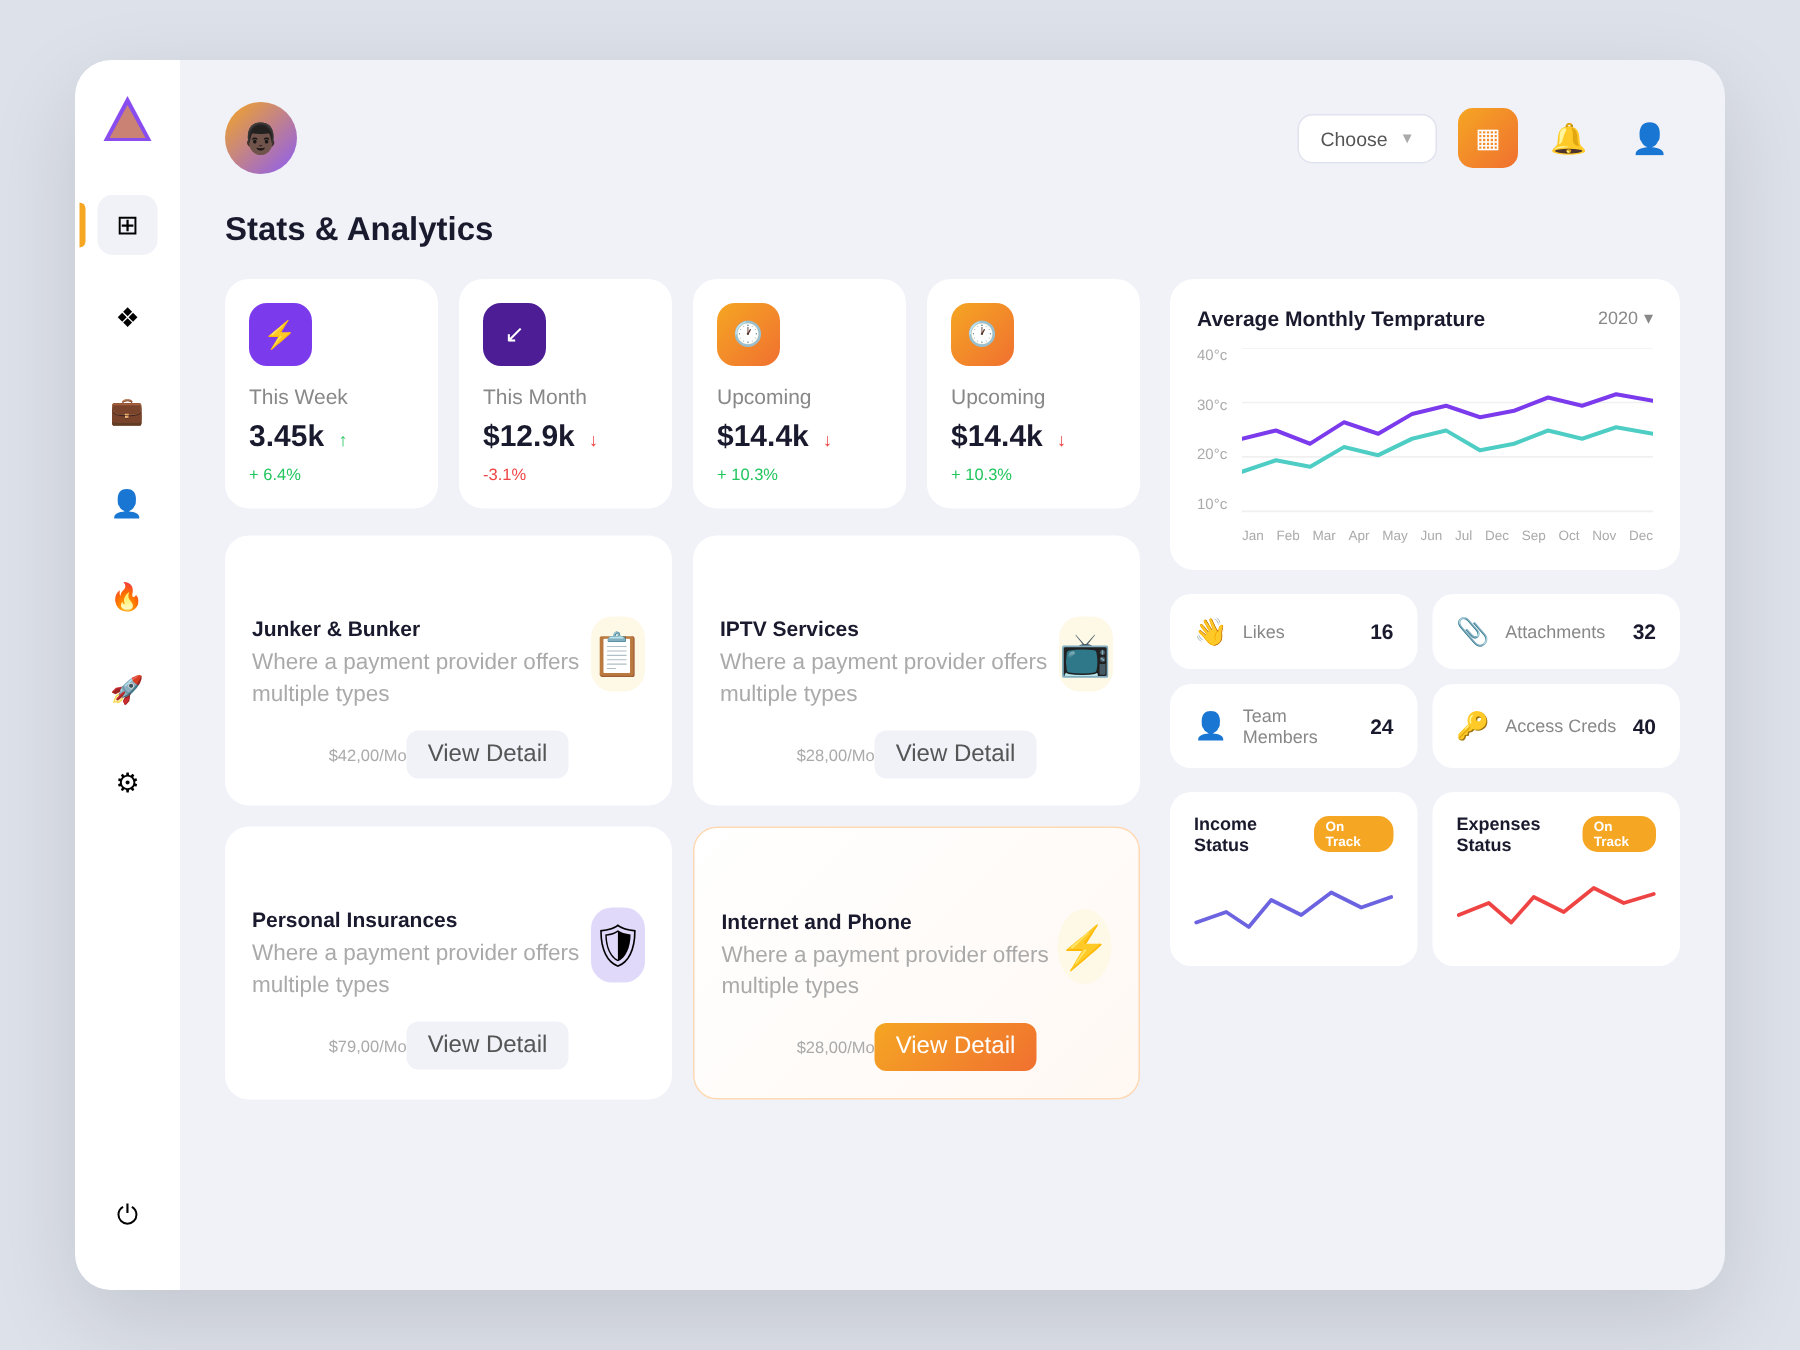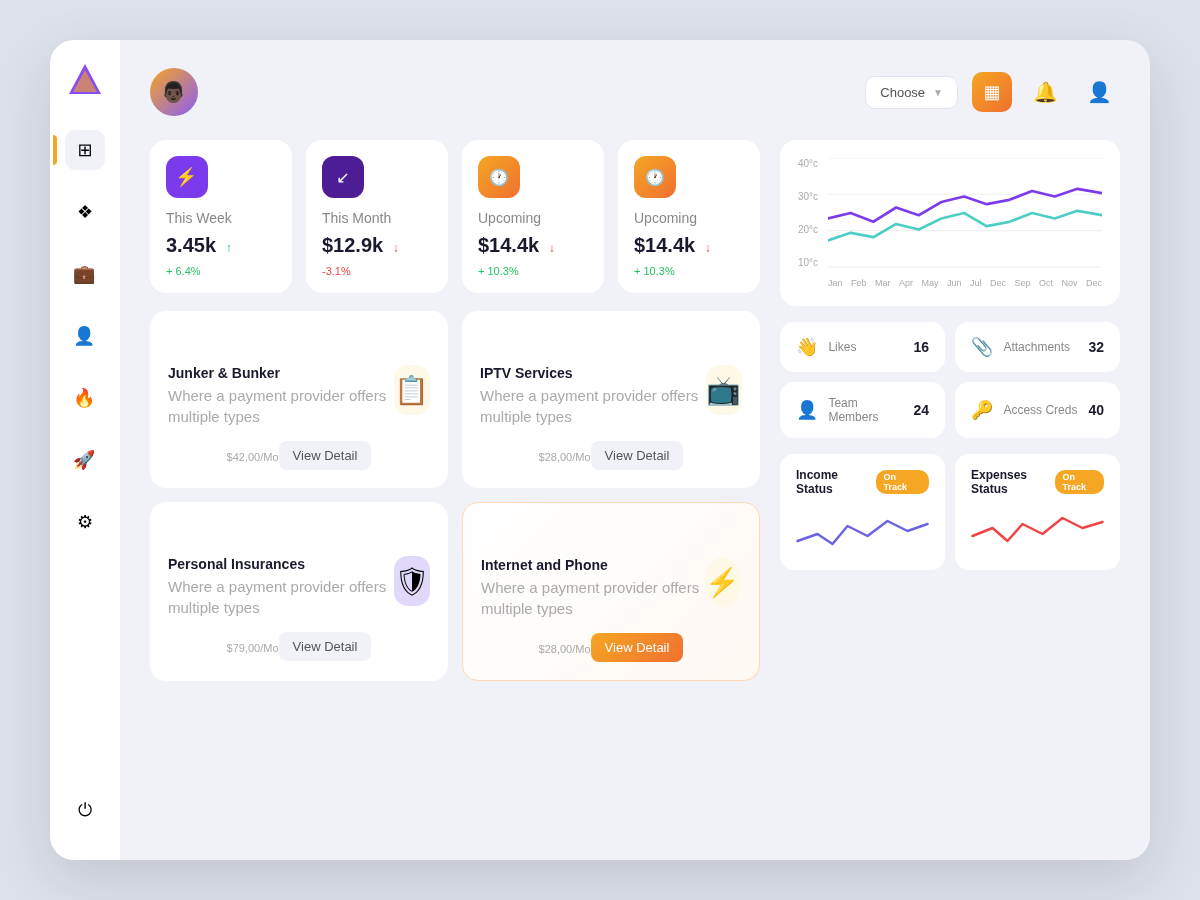--- a/index.html
+++ b/index.html
@@ -247,21 +247,21 @@
       justify-content: center;
       margin-top: 8px;
     }
     .service-price { font-size: 16px; font-weight: 700; color: #1a1a2e; }
     .service-price span { font-size: 11px; color: #aaa; font-weight: 400; }
     .view-detail-btn {
       background: #f0f2f8;
       border: none;
       border-radius: 8px;
       padding: 7px 14px;
-      font-size: 13px;
+      font-size: 16px;
       color: #555;
       cursor: pointer;
       font-weight: 500;
     }
     .view-detail-btn.orange-btn {
       background: linear-gradient(135deg, #f5a623, #f07030);
       color: #fff;
     }
     
     .temp-chart-card {
@@ -415,20 +415,21 @@
         </div>
         <div class="header-icon-btn">
           <span>🔔</span>
         </div>
         <div class="header-icon-btn">
           <span>👤</span>
         </div>
       </div>
     </div>
 
+    <div class="page-title">Stats &amp; Analytics</div>
 
     <div class="content-grid">
 
       <div class="left-col">
 
         <div class="stat-cards">
 
           <div class="stat-card">
             <div class="stat-icon purple">
               <span style="color:#fff; font-size:18px;">⚡</span>
@@ -550,20 +551,27 @@
               </div>
               <button class="view-detail-btn orange-btn">View Detail</button>
             </div>
           </div>
         </div>
       </div>
 
       <div class="right-col">
 
         <div class="temp-chart-card">
+          <div class="chart-header">
+            <div class="chart-title">Average Monthly Temprature</div>
+            <div class="chart-year">
+              <span>2020</span>
+              <span style="cursor:pointer;">▾</span>
+            </div>
+          </div>
           <div class="chart-area">
             <div class="chart-labels-y">
               <span>40°c</span>
               <span>30°c</span>
               <span>20°c</span>
               <span>10°c</span>
             </div>
             <div class="chart-plot">
               <svg width="100%" height="100%" viewBox="0 0 290 100" preserveAspectRatio="none">
 

